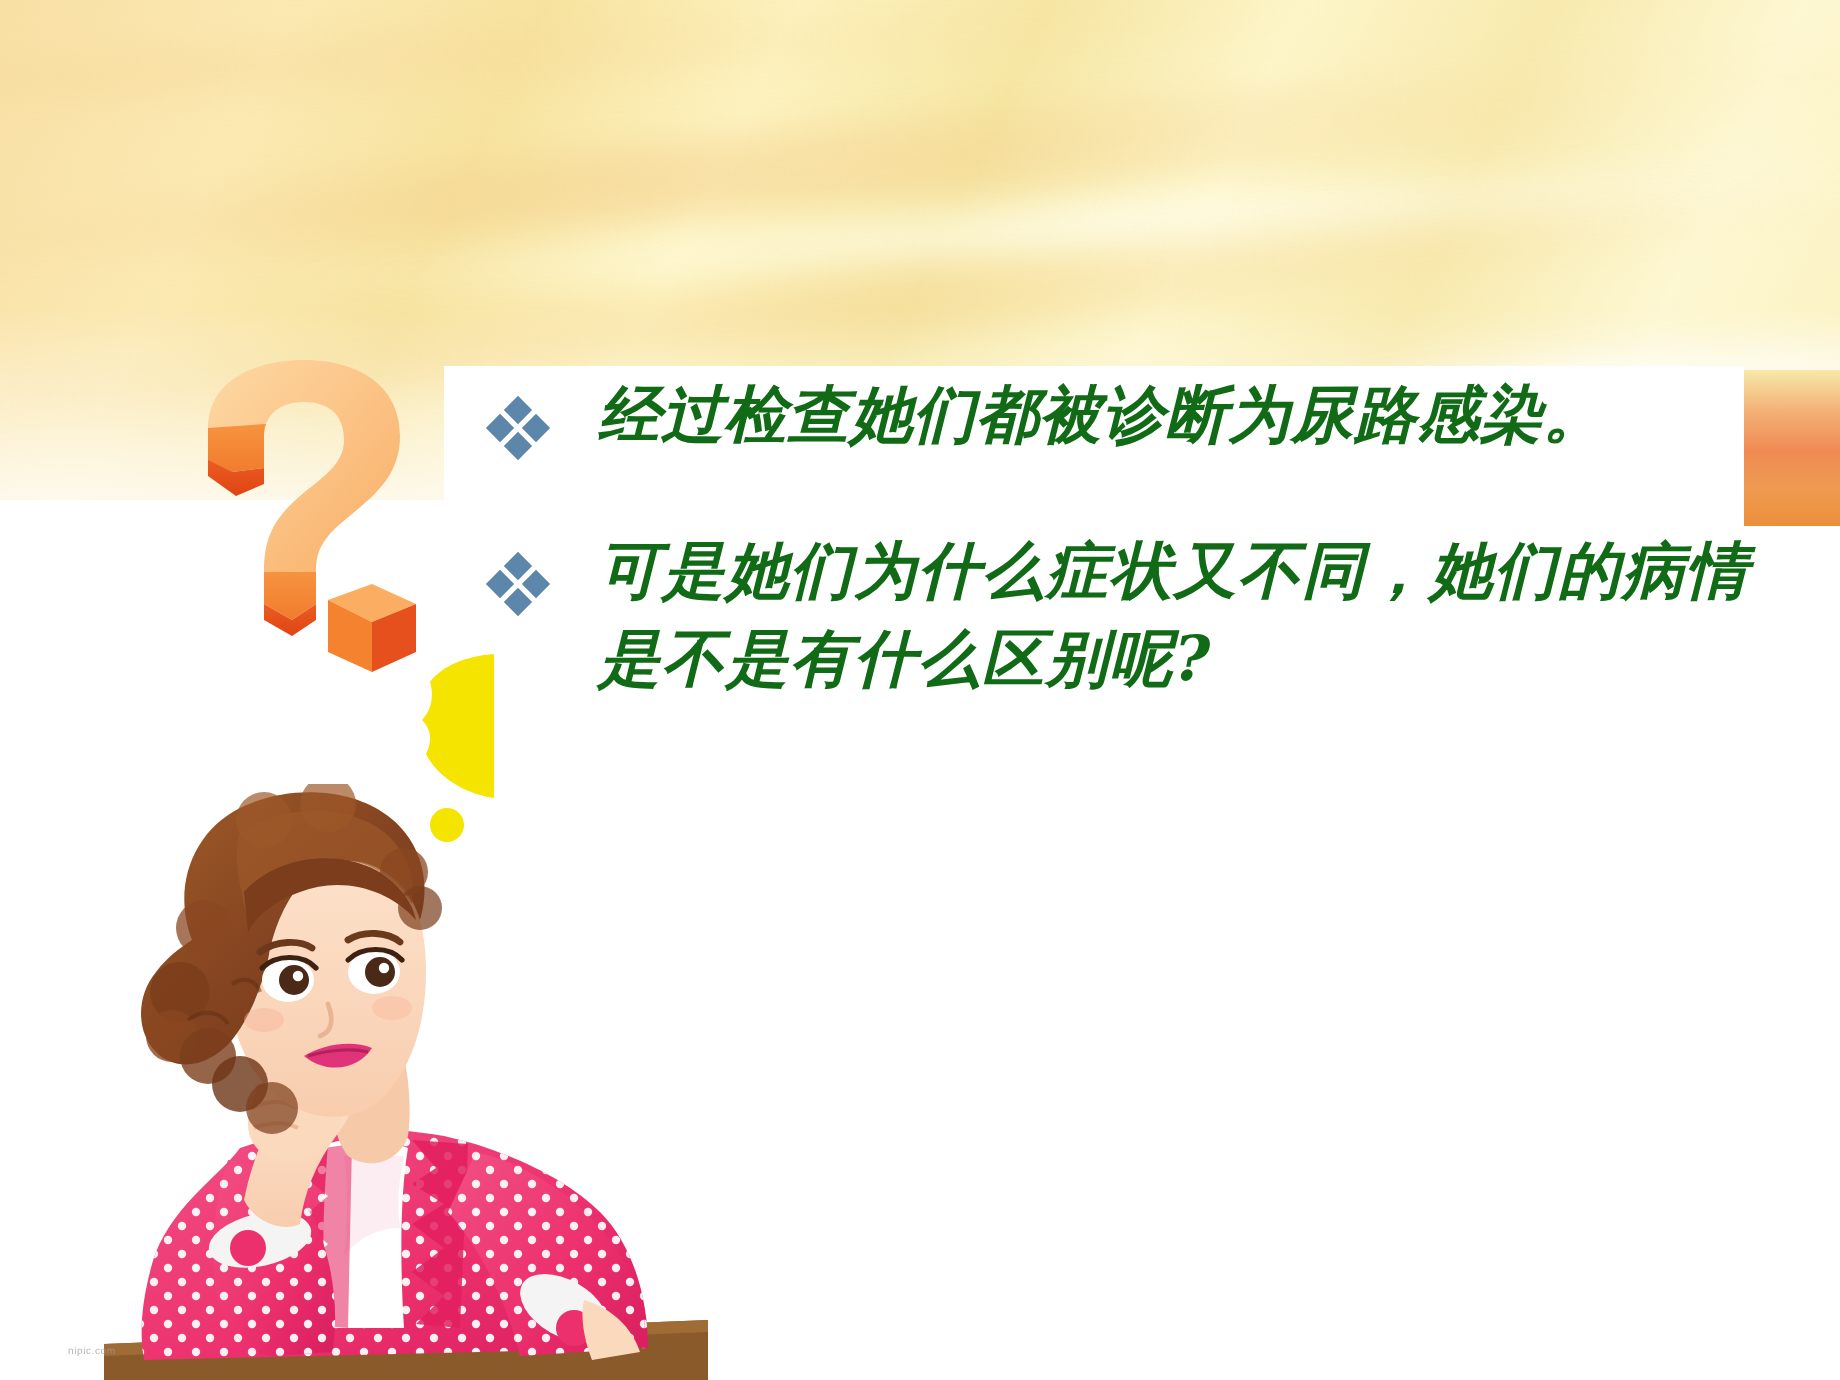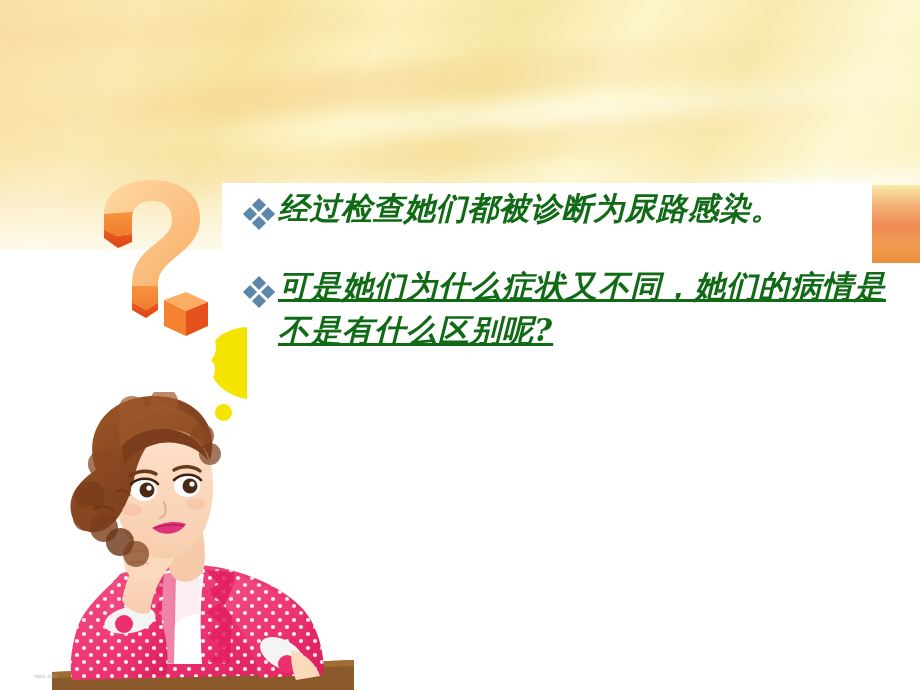--- a/index.html
+++ b/index.html
@@ -118,20 +118,21 @@
   
   .bullets {
     position: absolute;
     left: 244px; top: 186px;
     width: 660px;
   }
   .bullet-row {
     display: flex;
     align-items: flex-start;
     margin-bottom: 34px;
+    gap: 21px;
   }
   .bullet-marker {
     flex: 0 0 auto;
     width: 30px;
     height: 30px;
     margin-top: 14px;
     position: relative;
   }
   .bullet-marker i {
     position: absolute;
@@ -150,21 +151,20 @@
     font-family: "DejaVu Serif", "Liberation Serif", serif;
     font-size: 31px;
     line-height: 1.42;
     font-weight: 600;
     letter-spacing: 0.5px;
     font-style: italic;
     padding-left: 4px;
   }
   .bullet-row.second .bullet-text {
     letter-spacing: 1px;
-    text-decoration: underline;
   }
 
   
   .qmark {
     position: absolute;
     left: 88px; top: 178px;
     width: 130px; height: 180px;
   }
 
   

